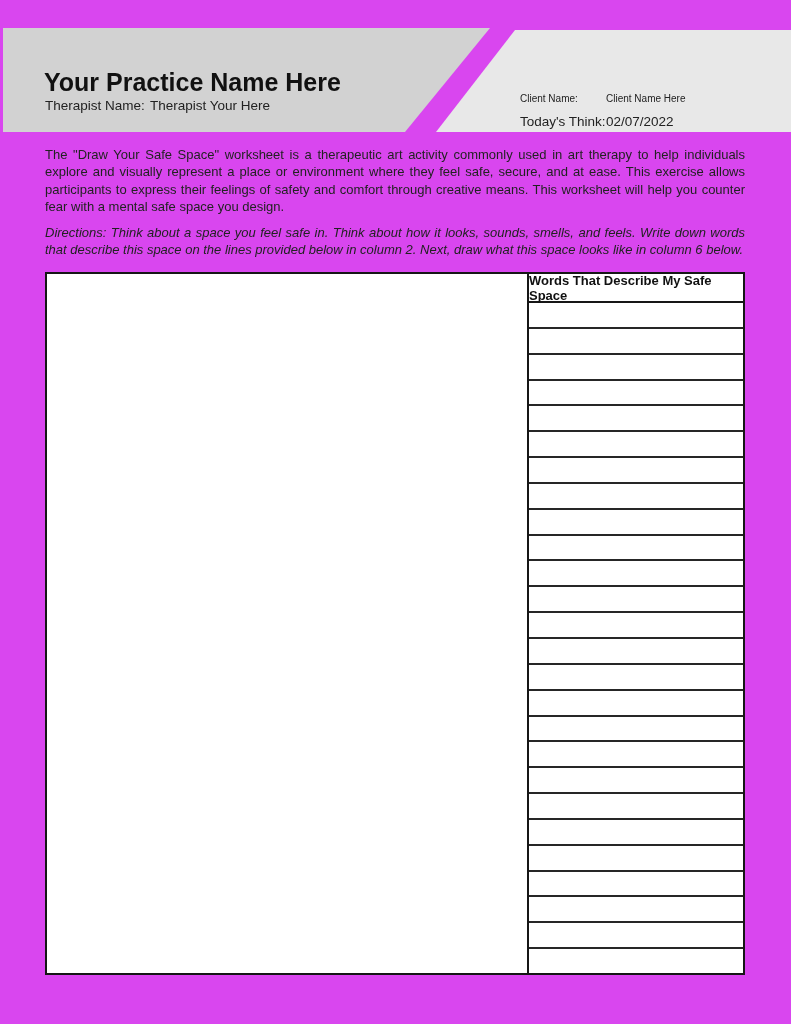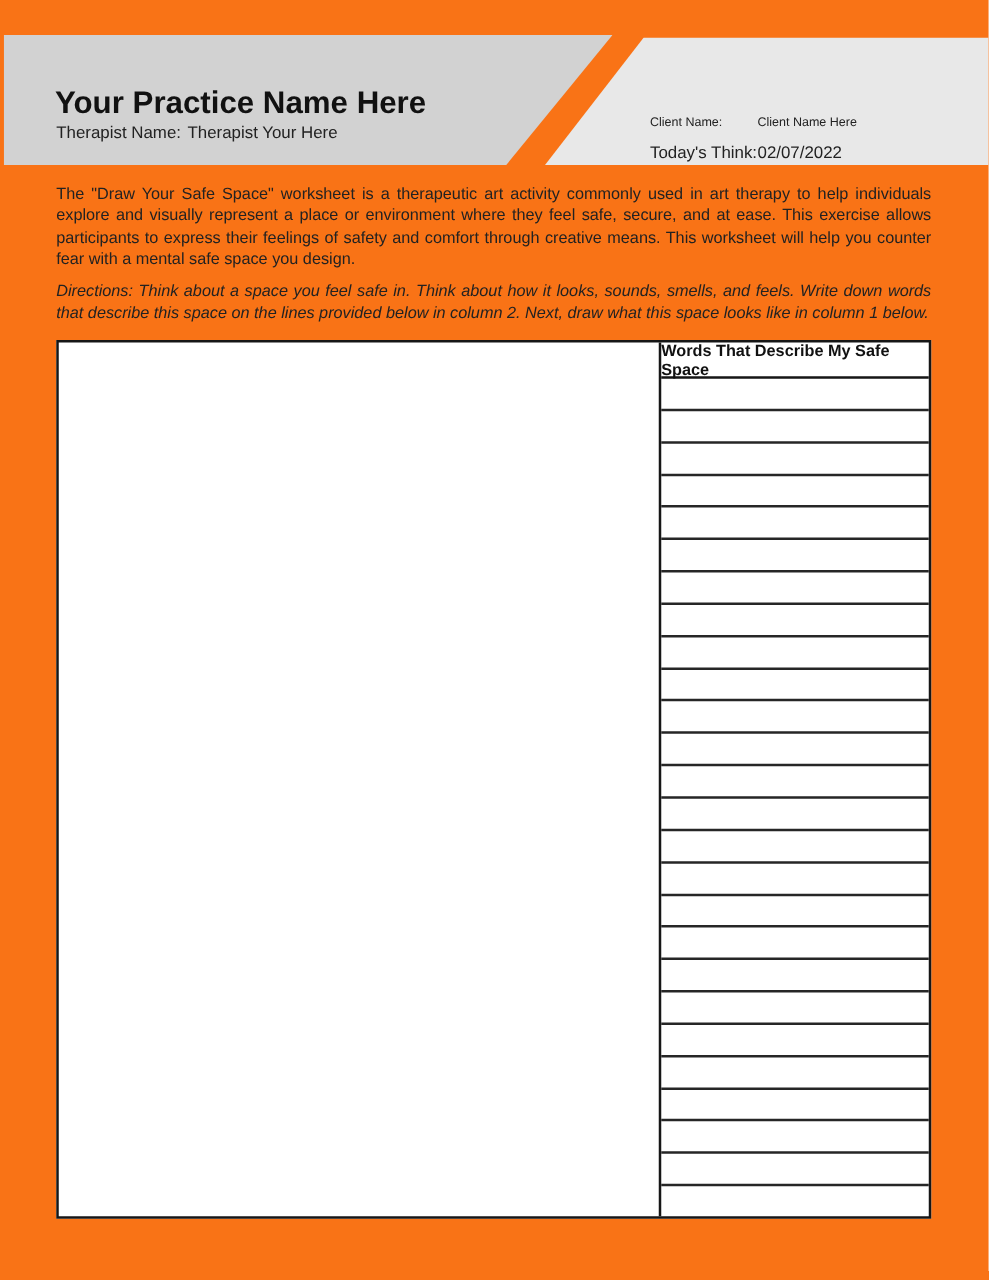--- a/index.html
+++ b/index.html
@@ -1,19 +1,19 @@
 <!DOCTYPE html>
 <html><head>
 <meta charset="utf-8">
 <style>
   html,body{margin:0;padding:0;background:#ffffff;}
   .page{
     position:relative;
     width:791px;height:1024px;
-    background:#f97316;
+    background:#d946ef;
     font-family:"Liberation Sans",sans-serif;
     color:#1f1f1f;
     overflow:hidden;
   }
 
   
   .header{position:absolute;left:0;top:28px;width:791px;height:104px;}
   .header-left-bg{
     position:absolute;inset:0;
     background:#d2d2d2;
@@ -101,21 +101,21 @@
       <span class="lbl">Client Name:</span><span>Client Name Here</span>
     </div>
 
     <div class="date-line">
       <span class="lbl">Today's Think:</span><span>02/07/2022</span>
     </div>
   </div>
 
   <div class="intro">The "Draw Your Safe Space" worksheet is a therapeutic art activity commonly used in art therapy to help individuals explore and visually represent a place or environment where they feel safe, secure, and at ease. This exercise allows participants to express their feelings of safety and comfort through creative means. This worksheet will help you counter fear with a mental safe space you design.</div>
 
-  <div class="directions">Directions: Think about a space you feel safe in. Think about how it looks, sounds, smells, and feels. Write down words that describe this space on the lines provided below in column 2. Next, draw what this space looks like in column 1 below.</div>
+  <div class="directions">Directions: Think about a space you feel safe in. Think about how it looks, sounds, smells, and feels. Write down words that describe this space on the lines provided below in column 2. Next, draw what this space looks like in column 6 below.</div>
 
   <div class="worksheet-table">
     <div class="draw-cell"></div>
     <div class="words-col">
       <div class="words-header">Words That Describe My Safe Space</div>
 
       <div style="display:contents"><div class="word-row"></div><div class="word-row"></div><div class="word-row"></div><div class="word-row"></div><div class="word-row"></div><div class="word-row"></div><div class="word-row"></div><div class="word-row"></div><div class="word-row"></div><div class="word-row"></div><div class="word-row"></div><div class="word-row"></div><div class="word-row"></div><div class="word-row"></div><div class="word-row"></div><div class="word-row"></div><div class="word-row"></div><div class="word-row"></div><div class="word-row"></div><div class="word-row"></div><div class="word-row"></div><div class="word-row"></div><div class="word-row"></div><div class="word-row"></div><div class="word-row"></div><div class="word-row"></div></div>
     </div>
   </div>
 

